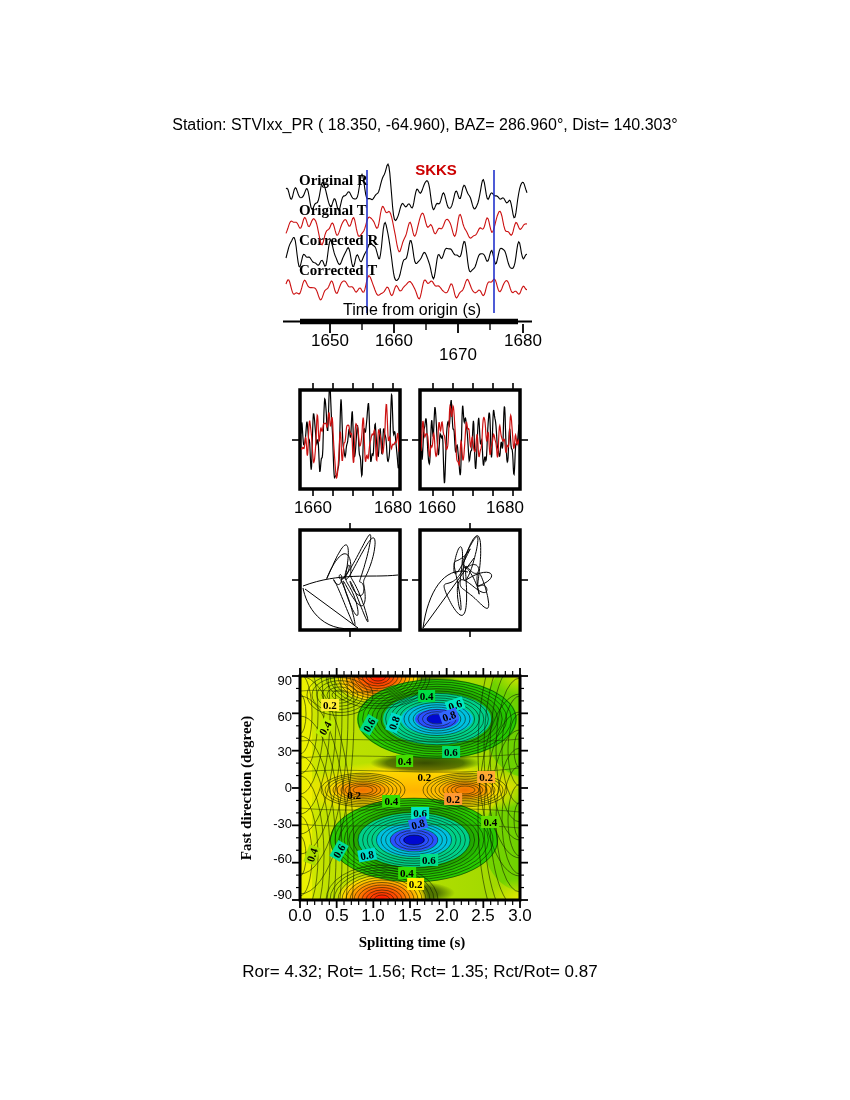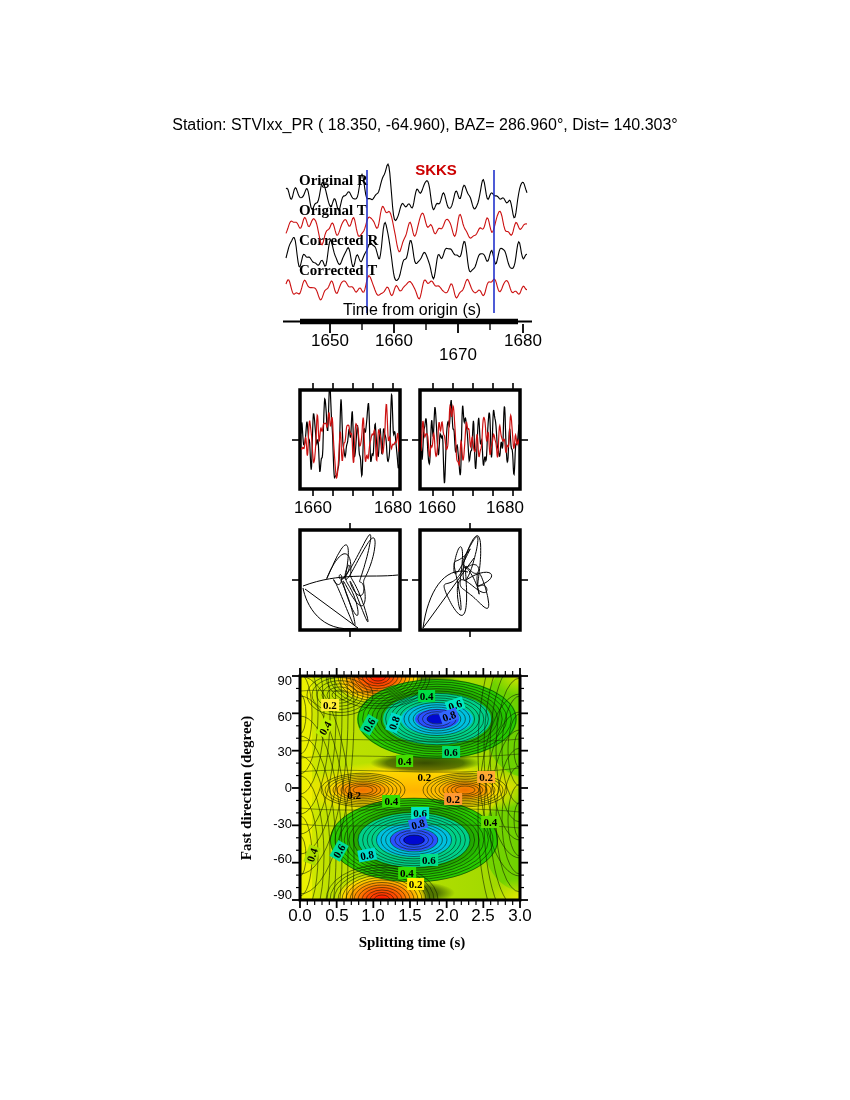--- a/index.html
+++ b/index.html
@@ -454,13 +454,14 @@
   <div class="abs ctr sans t17" style="left:300px;top:906px">0.0</div>
   <div class="abs ctr sans t17" style="left:337px;top:906px">0.5</div>
   <div class="abs ctr sans t17" style="left:373px;top:906px">1.0</div>
   <div class="abs ctr sans t17" style="left:410px;top:906px">1.5</div>
   <div class="abs ctr sans t17" style="left:447px;top:906px">2.0</div>
   <div class="abs ctr sans t17" style="left:483px;top:906px">2.5</div>
   <div class="abs ctr sans t17" style="left:520px;top:906px">3.0</div>
 
   <div class="abs ctr serif t15" style="left:412px;top:934px">Splitting time (s)</div>
 
+  <div class="abs ctr sans t17" style="left:420px;top:962px">Ror= 4.32; Rot= 1.56; Rct= 1.35; Rct/Rot= 0.87</div>
 </div>
 
 </body></html>

